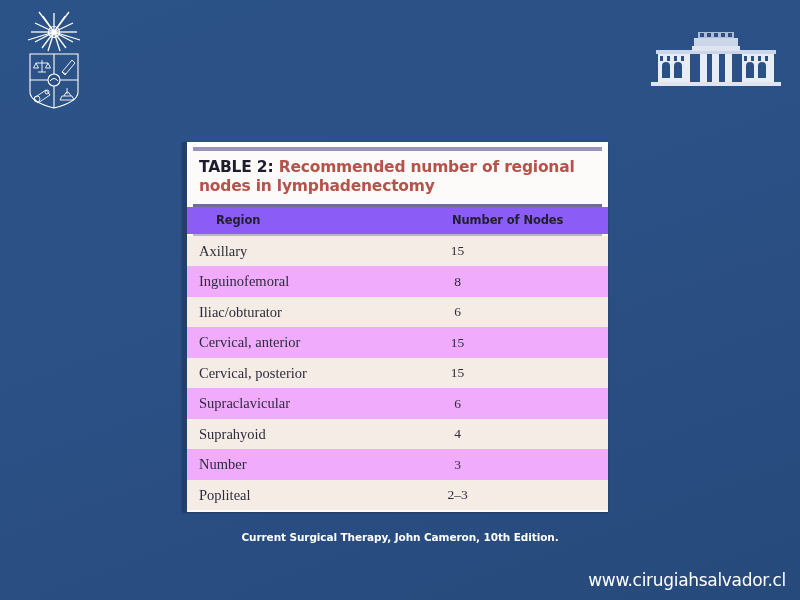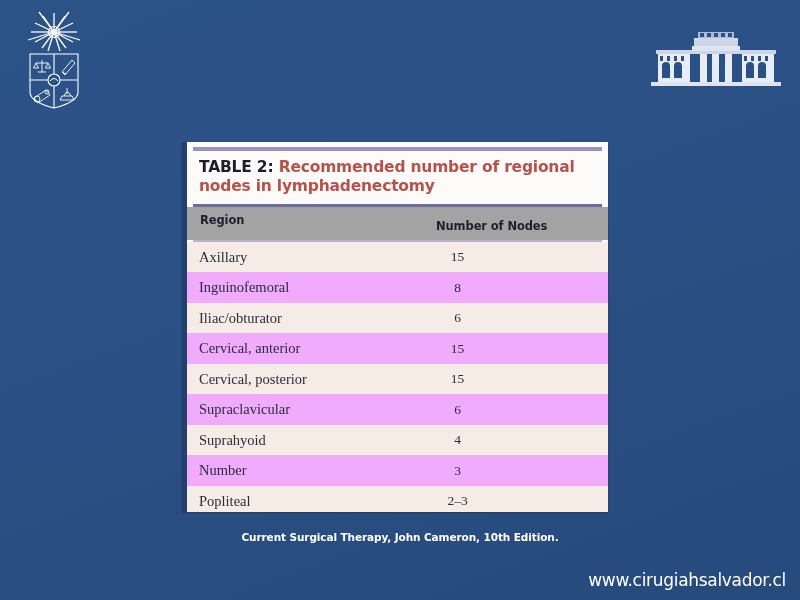--- a/index.html
+++ b/index.html
@@ -85,30 +85,30 @@
     color: #b5534a;
     background: #fdfbf9;
     border-radius: 8px;
   }
   .tbl-title .lbl {
     color: #1d1d2e;
   }
 
   .tbl-head {
     display: flex;
-    padding: 6px 0 7px 1px;
-    background: #a3a3a3;
+    padding: 6px 0 7px 17px;
+    background: #8b5cf6;
     font-family: "DejaVu Sans", sans-serif;
     font-size: 11.5px;
     font-weight: bold;
     color: #1f1f2d;
     letter-spacing: -0.1px;
   }
   .th-region { width: 228px; padding-left: 12px; box-sizing: border-box; }
-  .th-nodes  { flex: 1; padding-left: 20px; box-sizing: border-box; margin-top: 6px; }
+  .th-nodes  { flex: 1; padding-left: 20px; box-sizing: border-box; }
 
   .tbl-row {
     display: flex;
     align-items: center;
     height: 30.5px;
     font-family: "Liberation Serif", serif;
     font-size: 14.5px;
     color: #2c2c3a;
   }
   .tbl-row.odd  { background: #f6ece6; }

